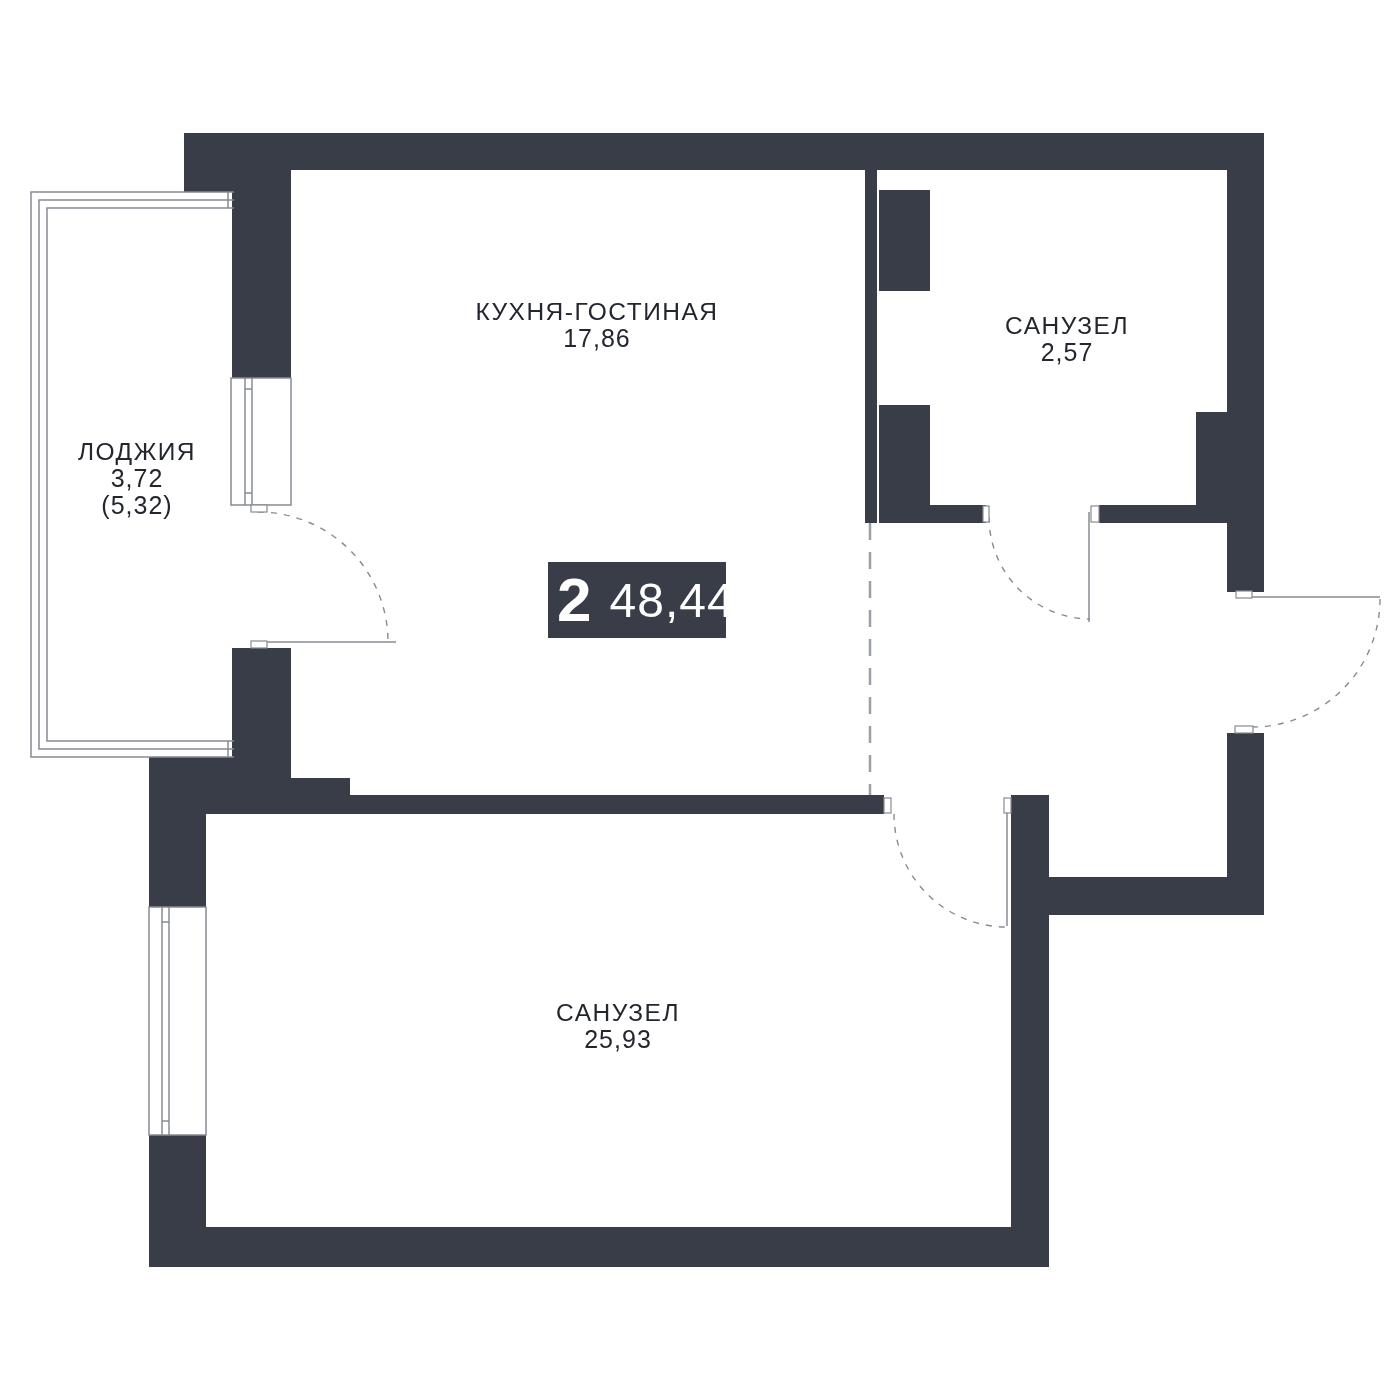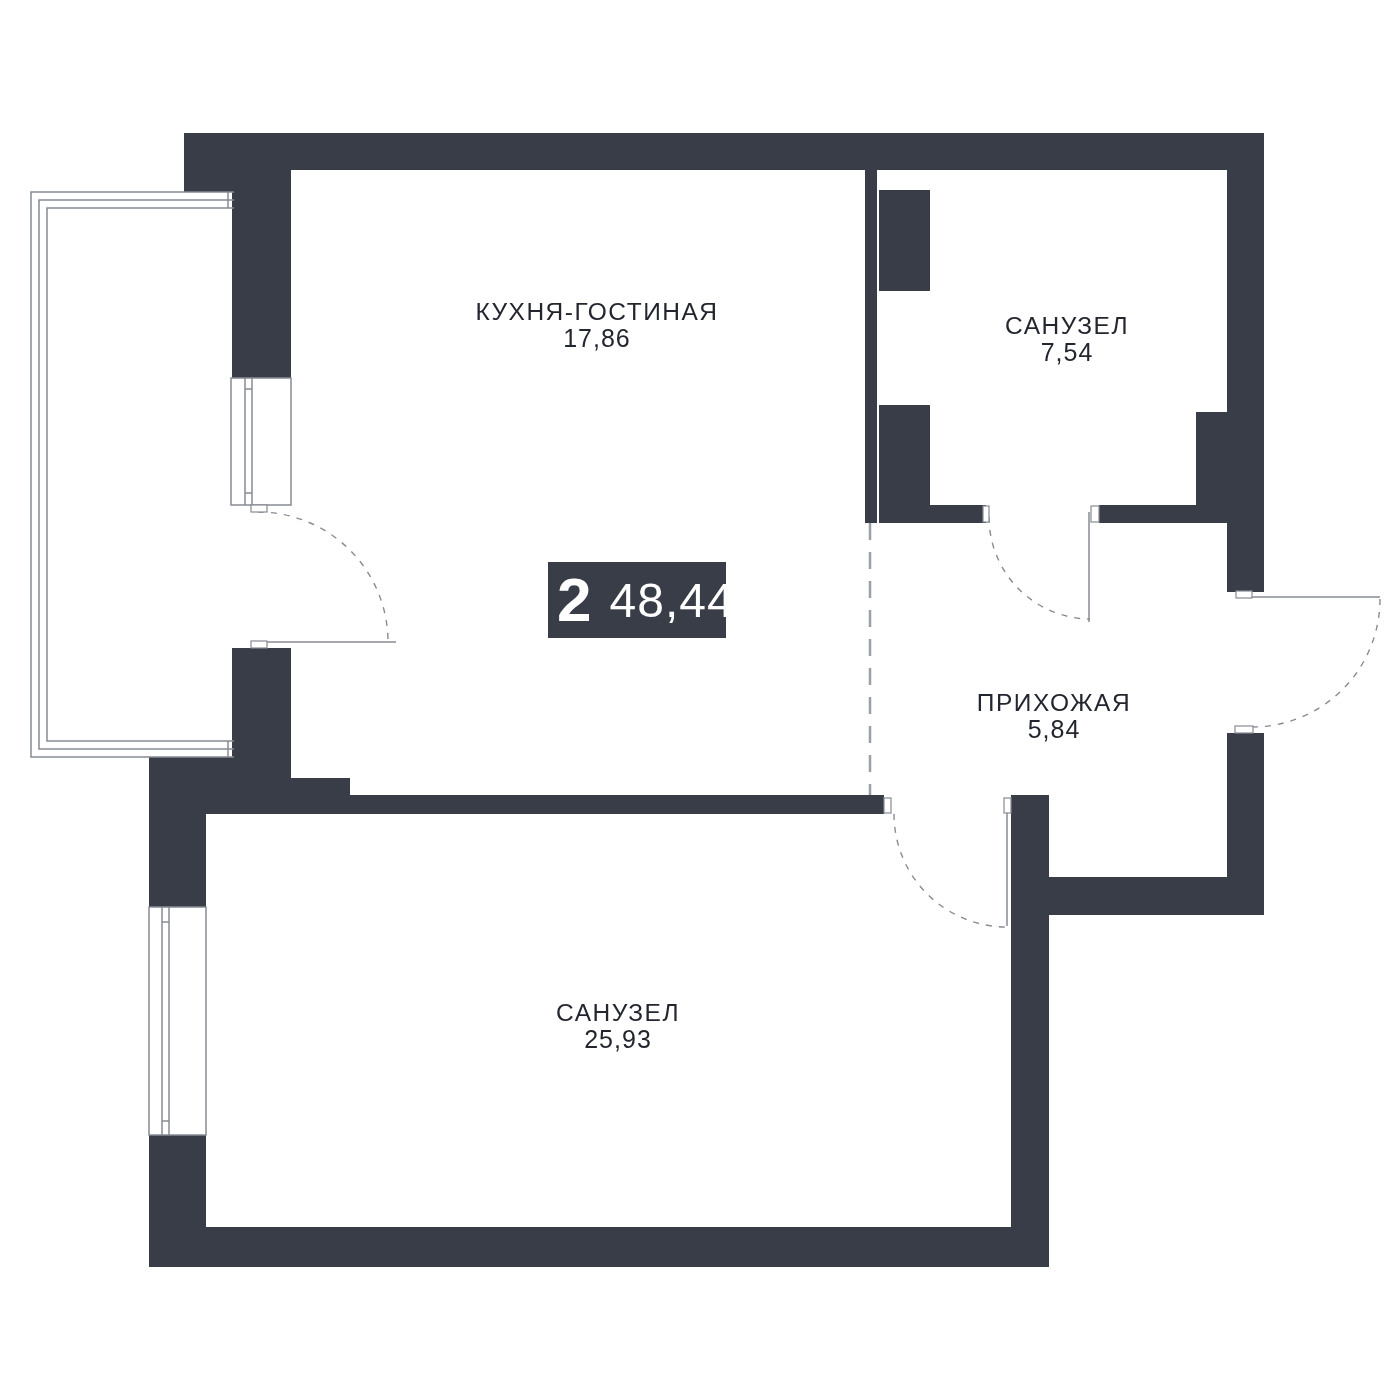--- a/index.html
+++ b/index.html
@@ -100,25 +100,26 @@
 
     <line stroke-width="2.5" stroke-dasharray="17 12" x1="864" y1="523" x2="864" y2="795" stroke="#9aa0a8"></line>
   </svg>
 
   <div class="room-label" id="lbl-kitchen">
     <div class="room-name">КУХНЯ-ГОСТИНАЯ</div>
     <div class="room-area">17,86</div>
   </div>
   <div class="room-label" id="lbl-bathroom">
     <div class="room-name">САНУЗЕЛ</div>
-    <div class="room-area">7,54</div>
+    <div class="room-area">2,57</div>
   </div>
-  <div class="room-label" id="lbl-hallway">
-    <div class="room-name">ПРИХОЖАЯ</div>
-    <div class="room-area">5,84</div>
+  <div class="room-label" id="lbl-loggia">
+    <div class="room-name">ЛОДЖИЯ</div>
+    <div class="room-area">3,72</div>
+    <div class="room-area">(5,32)</div>
   </div>
   <div class="room-label" id="lbl-bedroom">
     <div class="room-name">САНУЗЕЛ</div>
     <div class="room-area">25,93</div>
   </div>
 
   <div id="badge">
     <span class="rooms">2</span>
     <span class="divider"></span>
     <span class="area">48,44</span>

